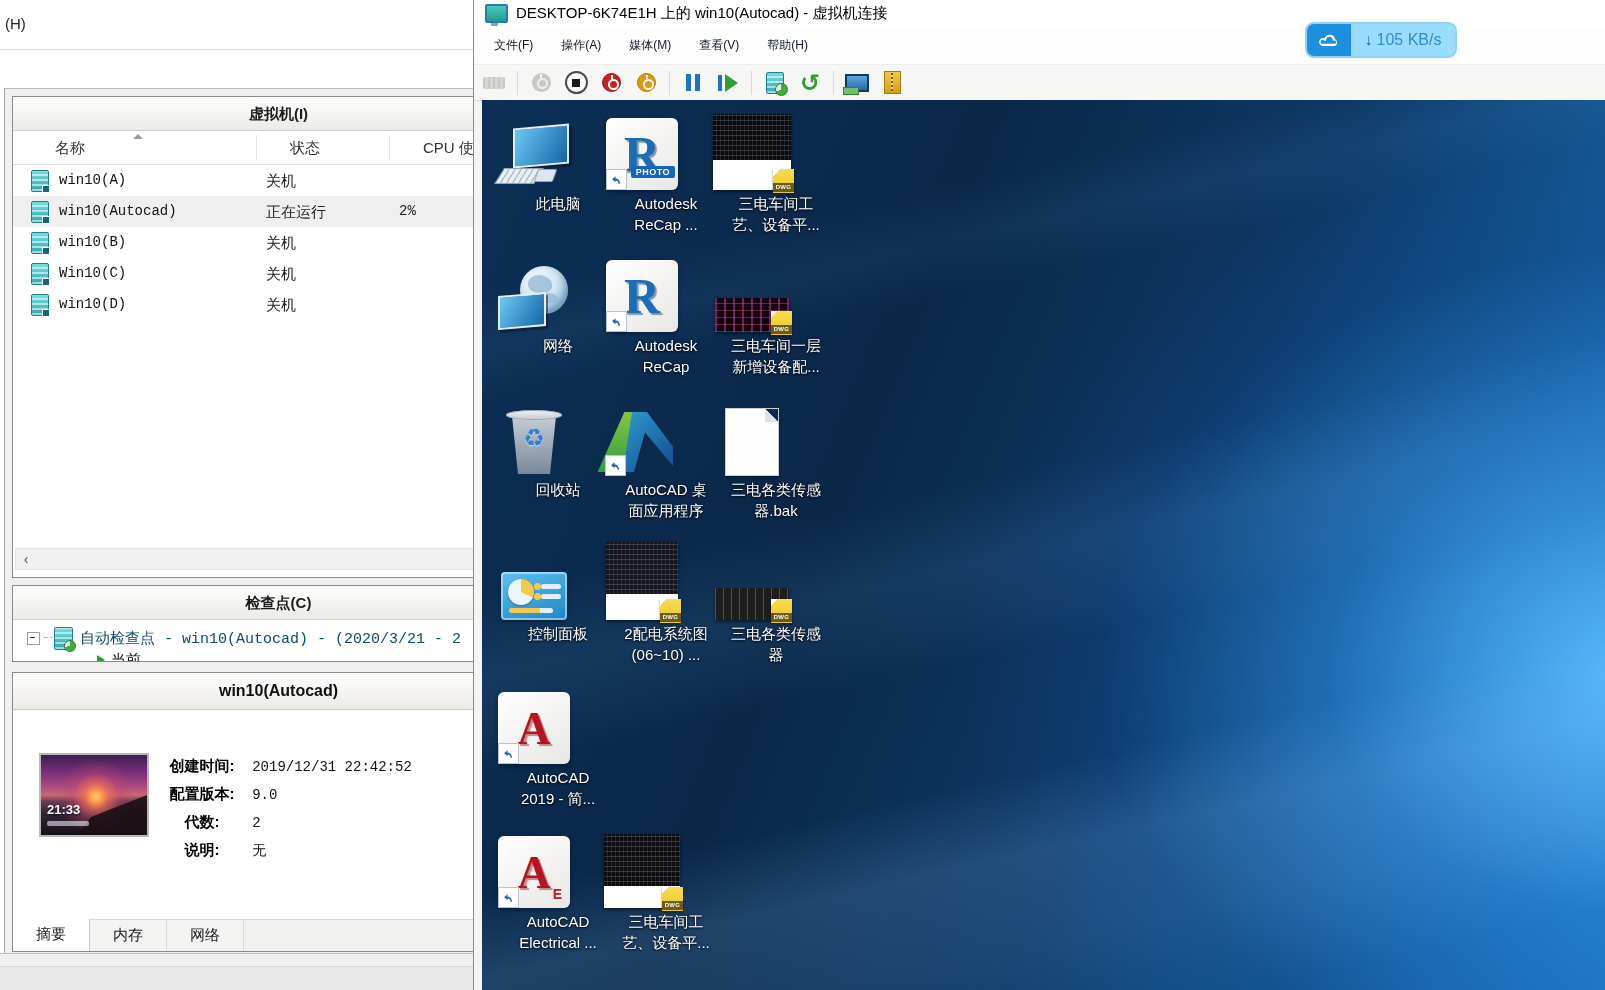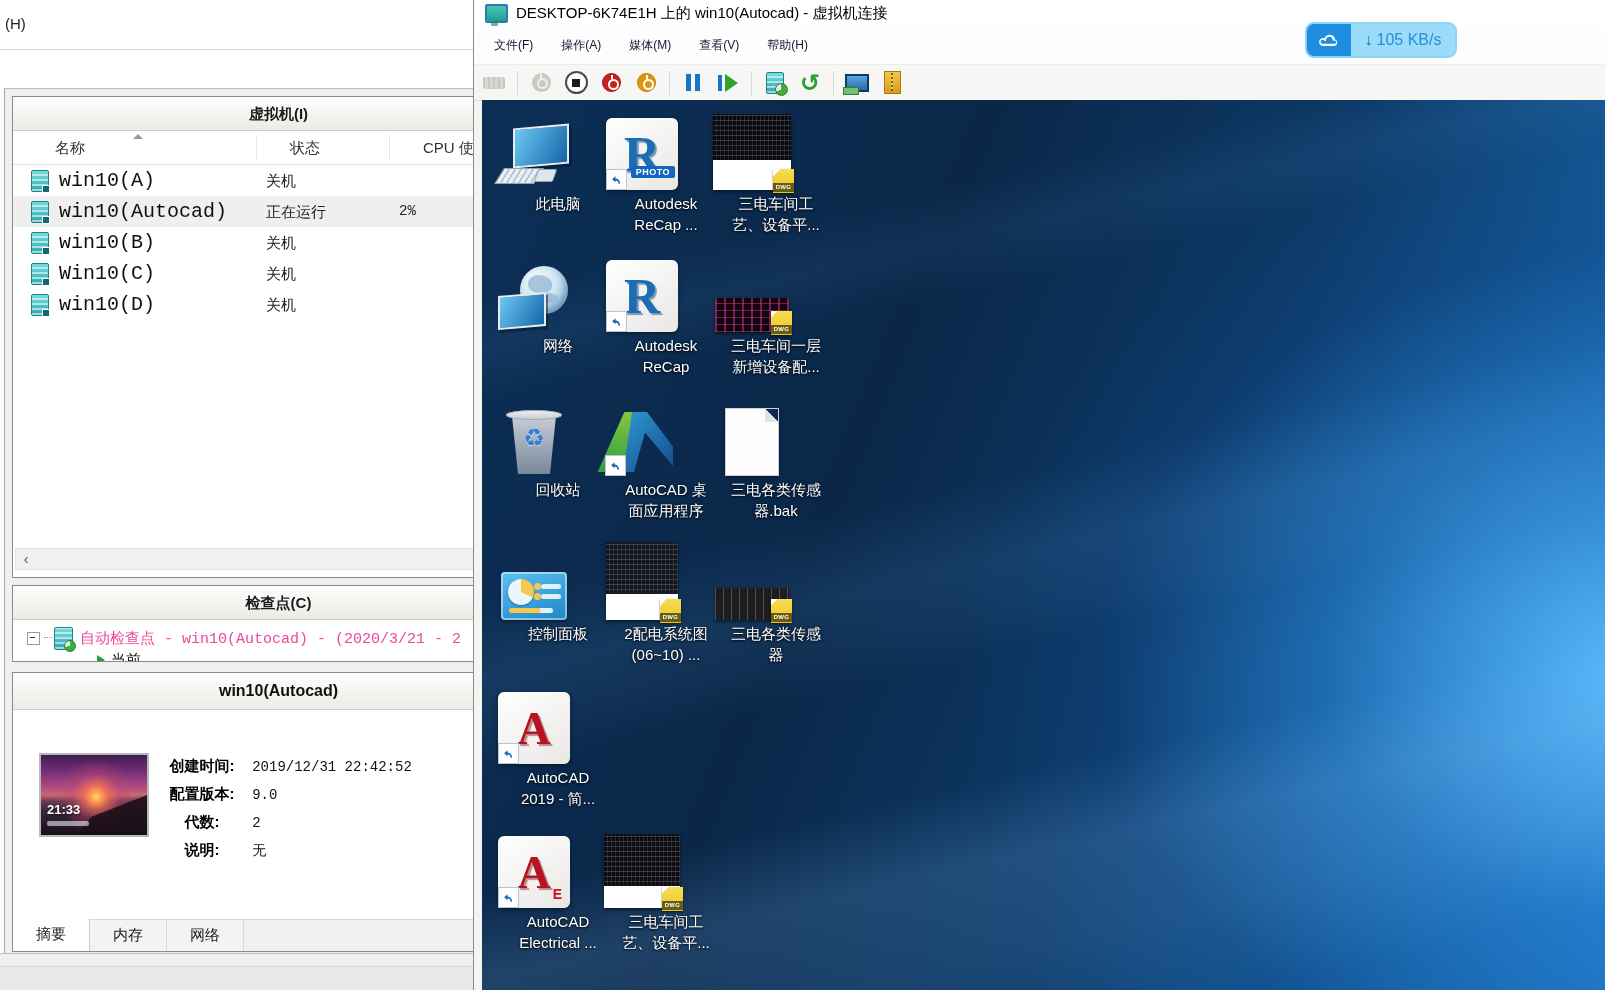--- a/index.html
+++ b/index.html
@@ -24,37 +24,37 @@
   .c-name{left:18px;} .c-state{left:253px;} .c-cpu{left:386px;}
   .csep{position:absolute;top:4px;width:1px;height:25px;background:#e6e6e6;}
   .sortup{position:absolute;left:120px;top:3px;width:0;height:0;border-left:5px solid transparent;
           border-right:5px solid transparent;border-bottom:5px solid #9a9a9a;}
   .vrow{position:relative;height:31px;font-size:15px;}
   .vrow.sel{background:#efefef;}
   .srv{position:absolute;left:18px;top:5px;width:16px;height:20px;border:1px solid #1d7f88;border-radius:2px;
        background:linear-gradient(#74dede,#2fa8b0);
        background-image:repeating-linear-gradient(0deg,rgba(255,255,255,.55) 0 2px,rgba(0,0,0,0) 2px 5px),linear-gradient(#74dede,#2fa8b0);}
   .srv::after{content:"";position:absolute;right:-2px;bottom:-2px;width:6px;height:6px;background:#0f6a74;border:1px solid #fff;}
-  .vname{position:absolute;left:46px;line-height:31px;font-size:20px;color:#111;}
+  .vname{position:absolute;left:46px;line-height:31px;font-size:14px;color:#111;}
   .vstate{position:absolute;left:253px;line-height:31px;color:#222;}
   .vcpu{position:absolute;left:386px;line-height:31px;font-size:14px;color:#222;}
   .hscroll{position:absolute;left:2px;right:2px;bottom:7px;height:20px;background:#f0f0f0;border:1px solid #e2e2e2;display:flex;}
   .hs-btn{width:20px;height:100%;display:flex;align-items:center;justify-content:center;font-size:14px;color:#505050;}
 
   
   .cp-panel{top:585px;height:77px;overflow:hidden;}
   .cp-item{position:absolute;left:14px;top:40px;height:24px;display:flex;align-items:center;white-space:nowrap;}
   .expander{width:11px;height:11px;border:1px solid #9a9a9a;background:#fff;position:relative;margin-right:4px;}
   .expander::after{content:"";position:absolute;left:2px;top:4px;width:5px;height:1px;background:#333;}
   .dotline{width:8px;height:1px;border-top:1px dotted #9a9a9a;margin-right:2px;}
   .cp-srv{position:relative;width:17px;height:21px;border:1px solid #1d7f88;border-radius:2px;margin-right:7px;
        background-image:repeating-linear-gradient(0deg,rgba(255,255,255,.55) 0 2px,rgba(0,0,0,0) 2px 5px),linear-gradient(#74dede,#2fa8b0);}
   .cp-srv::after{content:"";position:absolute;right:-4px;bottom:-3px;width:10px;height:10px;border-radius:50%;
        background:conic-gradient(#3fae3f 0 260deg,#e8f5e8 260deg 360deg);border:1px solid #2c7d2c;}
-  .cp-text{font-size:15px;color:#ec4899;}
+  .cp-text{font-size:15px;color:#0c4a6e;}
   .cp-sub{position:absolute;left:84px;top:64px;height:20px;display:flex;align-items:center;}
   .cur-arrow{width:0;height:0;border-top:5px solid transparent;border-bottom:5px solid transparent;border-left:8px solid #2f9e2f;margin-right:6px;}
   .cur-text{font-size:15px;color:#111;}
 
   
   .dt-panel{top:672px;height:280px;}
   .dt-hd{height:36px;background:linear-gradient(#fefefd,#ecebe6);border-bottom:1px solid #cfcdc8;
          font-weight:bold;font-size:16px;line-height:36px;padding-left:13px;color:#111;}
   .thumb{position:absolute;left:26px;top:80px;width:110px;height:84px;border:2px solid #b8b8b8;box-sizing:border-box;overflow:hidden;
      background:

